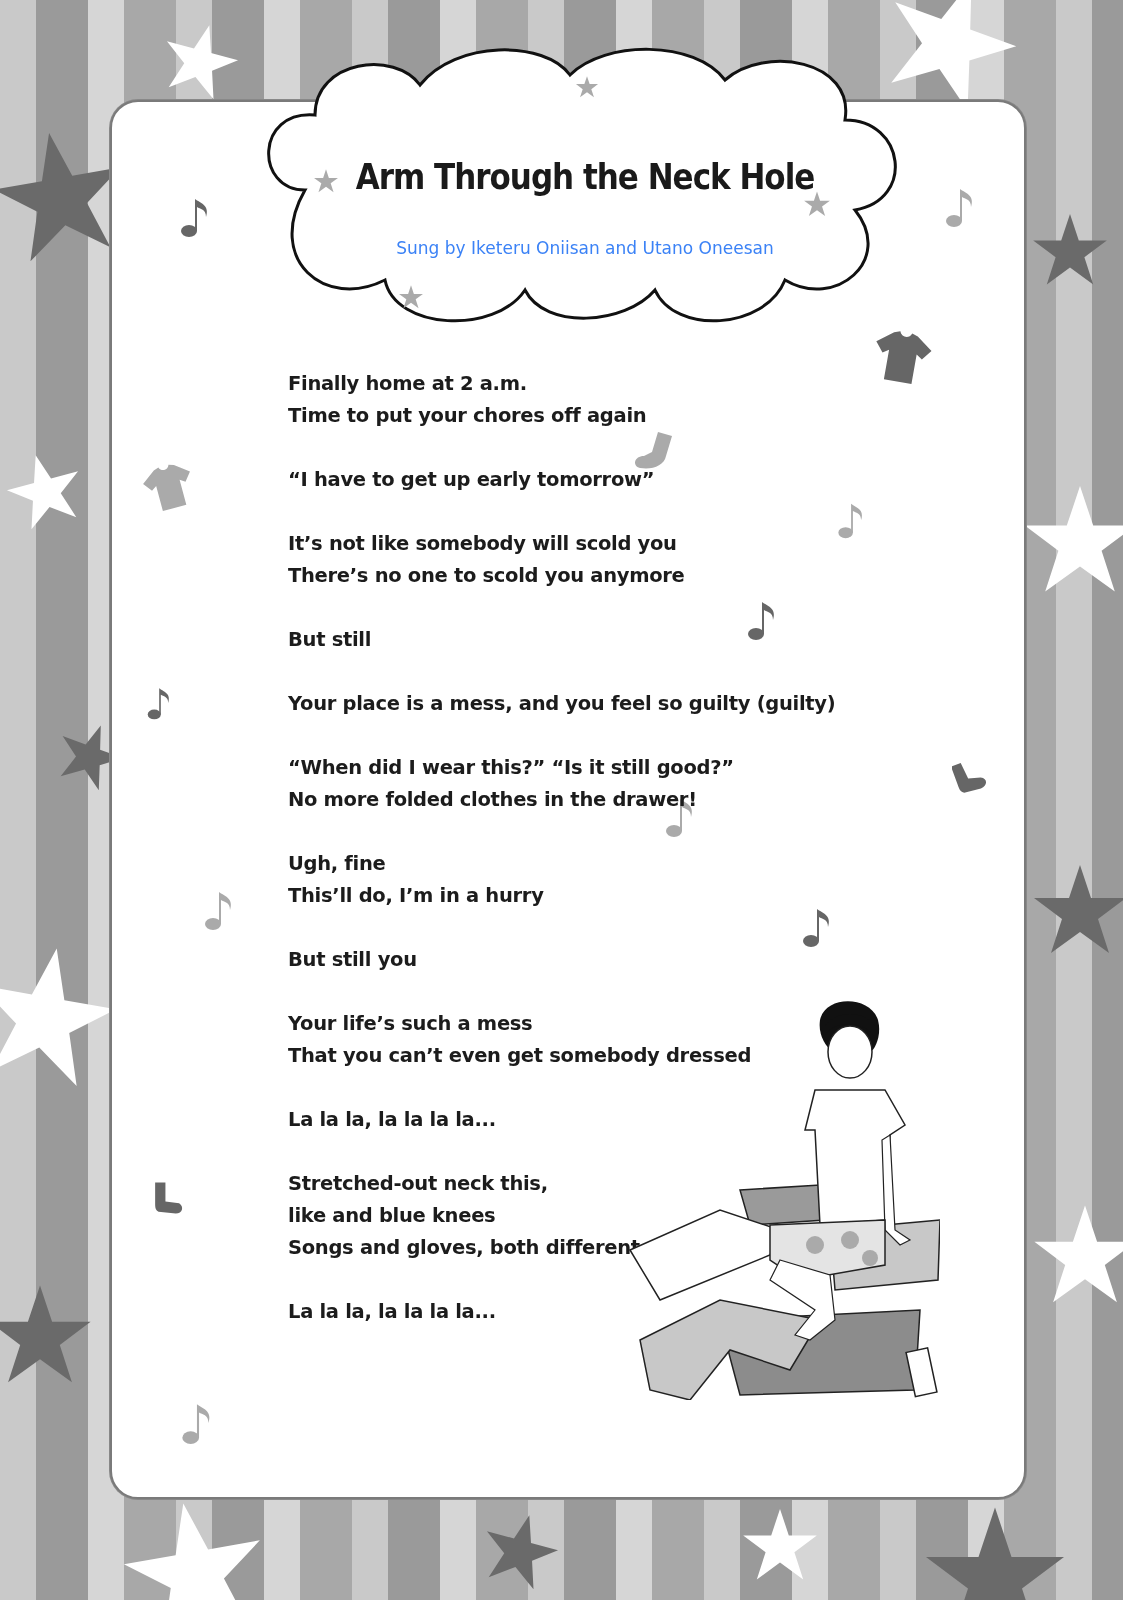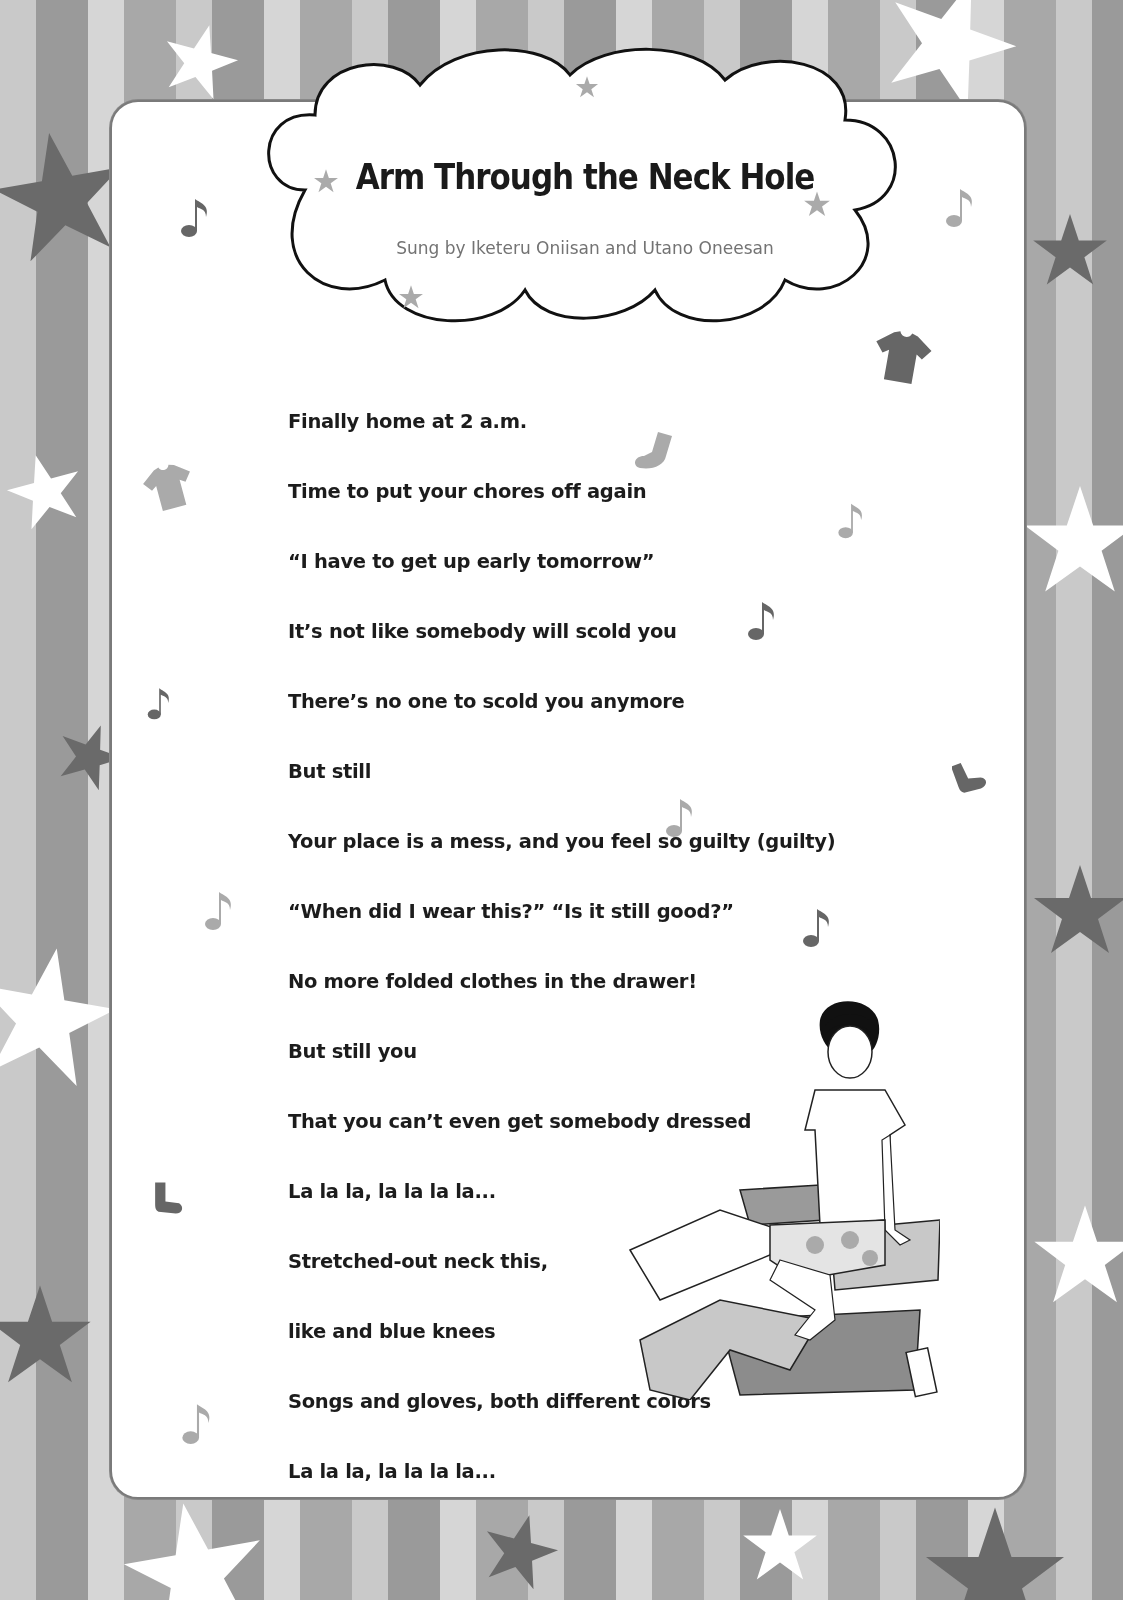--- a/index.html
+++ b/index.html
@@ -19,29 +19,29 @@
     box-shadow: 0 0 0 1px #888;
   }
   .cloud { position: absolute; left: 245px; top: 40px; width: 680px; height: 300px; }
   .title {
     position: absolute; left: 240px; width: 690px; top: 158px; text-align: center;
     font-family: "DejaVu Sans", sans-serif; font-weight: bold; font-size: 31px;
     letter-spacing: -1px; color: #1a1a1a; transform: scaleY(1.15);
   }
   .subtitle {
     position: absolute; left: 240px; width: 690px; top: 238px; text-align: center;
-    font-size: 17px; color: #737373;
+    font-size: 17px; color: #3b82f6;
   }
   .lyrics {
     position: absolute; left: 288px; top: 368px; width: 560px;
     font-family: "DejaVu Sans", sans-serif; font-weight: bold; font-size: 19.5px;
     line-height: 32px; color: #1c1c1c; letter-spacing: -0.3px;
   }
   .stanza { margin-bottom: 32px; }
-  .stanza div { white-space: nowrap; margin-top: 38px; }
+  .stanza div { white-space: nowrap; }
   .deco { position: absolute; }
   .illustration { position: absolute; left: 620px; top: 990px; width: 320px; height: 410px; }
 </style>
 </head>
 <body>
 
 <svg class="star" style="left:160px;top:20px" width="80" height="80" viewBox="0 0 100 100">
     <polygon points="50,5 61,38 96,38 68,59 79,93 50,72 21,93 32,59 4,38 39,38" fill="#fff" transform="rotate(15 50 50)"></polygon>
   </svg>
 <svg class="star" style="left:-10px;top:125px" width="140" height="140" viewBox="0 0 100 100">
@@ -178,23 +178,28 @@
     <div>But still</div>
   </div>
   <div class="stanza">
     <div>Your place is a mess, and you feel so guilty (guilty)</div>
   </div>
   <div class="stanza">
     <div>“When did I wear this?” “Is it still good?”</div>
     <div>No more folded clothes in the drawer!</div>
   </div>
   <div class="stanza">
+    <div>Ugh, fine</div>
+    <div>This’ll do, I’m in a hurry</div>
+  </div>
+  <div class="stanza">
     <div>But still you</div>
   </div>
   <div class="stanza">
+    <div>Your life’s such a mess</div>
     <div>That you can’t even get somebody dressed</div>
   </div>
   <div class="stanza">
     <div>La la la, la la la la...</div>
   </div>
   <div class="stanza">
     <div>Stretched-out neck this,</div>
     <div>like and blue knees</div>
     <div>Songs and gloves, both different colors</div>
   </div>

